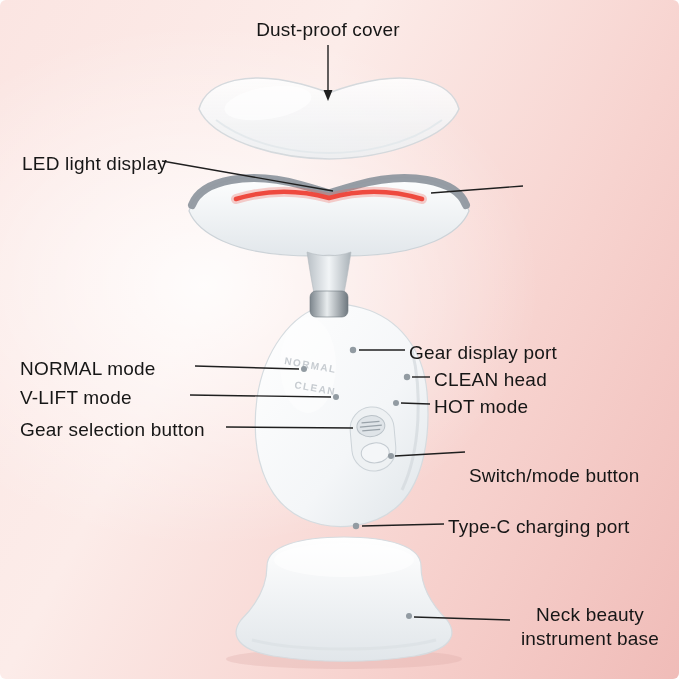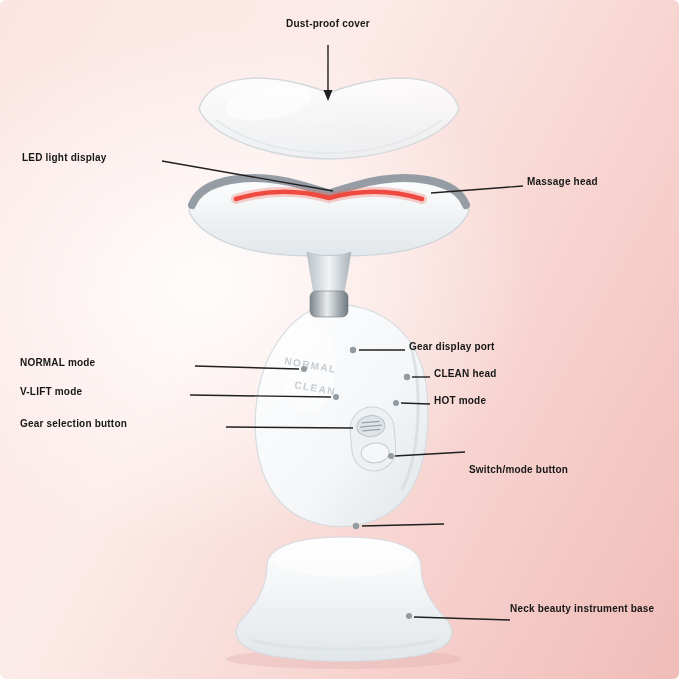--- a/index.html
+++ b/index.html
@@ -4,26 +4,26 @@
 <style>
   html,body{margin:0;padding:0;background:#ffffff;}
   .stage{
     position:relative;width:679px;height:679px;overflow:hidden;border-radius:6px;
     font-family:"Liberation Sans", sans-serif;
     background:
       radial-gradient(90% 70% at 30% 42%, rgba(255,255,255,0.85) 0%, rgba(255,255,255,0) 55%),
       linear-gradient(118deg, #fbe5e2 0%, #fcece9 35%, #f7d3cf 68%, #f0bcb8 100%);
   }
   .callout-label{
-    position:absolute;font-size:10px;font-weight:700;color:#161616;
+    position:absolute;font-size:19px;font-weight:400;color:#161616;
     white-space:nowrap;letter-spacing:.2px;line-height:1.25;
   }
   .callout-label.center{text-align:center;}
   .callout-label.right{text-align:left;}
-  .callout-label.wrap{white-space:normal;text-align:left;}
+  .callout-label.wrap{white-space:normal;text-align:center;}
   svg.device{position:absolute;left:0;top:0;}
 </style>
 </head>
 <body>
 
 <div class="stage">
 
   <svg class="device" width="679" height="679" viewBox="0 0 679 679" aria-hidden="true">
     <defs>
       <linearGradient id="coverGrad" x1="0" y1="0" x2="0" y2="1">
@@ -142,32 +142,32 @@
 
       <line x1="510" y1="620" x2="414" y2="617"></line>
       <circle cx="409" cy="616" r="3" fill="#929ba2" stroke="none"></circle>
     </g>
   </svg>
 
   <div class="callout-label center" style="left:238px;top:18px;width:180px;">Dust-proof cover</div>
 
   <div class="callout-label" style="left:22px;top:152px;">LED light display</div>
 
-  <div class="callout-label" style="left:527px;top:176px;">Massage head</div>
 
   <div class="callout-label" style="left:409px;top:341px;">Gear display port</div>
 
   <div class="callout-label right" style="left:20px;top:357px;width:170px;">NORMAL mode</div>
 
   <div class="callout-label" style="left:434px;top:368px;">CLEAN head</div>
 
   <div class="callout-label right" style="left:20px;top:386px;width:165px;">V-LIFT mode</div>
 
   <div class="callout-label" style="left:434px;top:395px;text-align:center;">HOT mode</div>
 
   <div class="callout-label right" style="left:20px;top:418px;width:202px;">Gear selection button</div>
 
   <div class="callout-label" style="left:469px;top:464px;">Switch/mode button</div>
 
+  <div class="callout-label" style="left:448px;top:515px;">Type-C charging port</div>
 
   <div class="callout-label wrap" style="left:510px;top:603px;width:160px;">Neck beauty instrument base</div>
 
 </div>
 
 </body></html>

